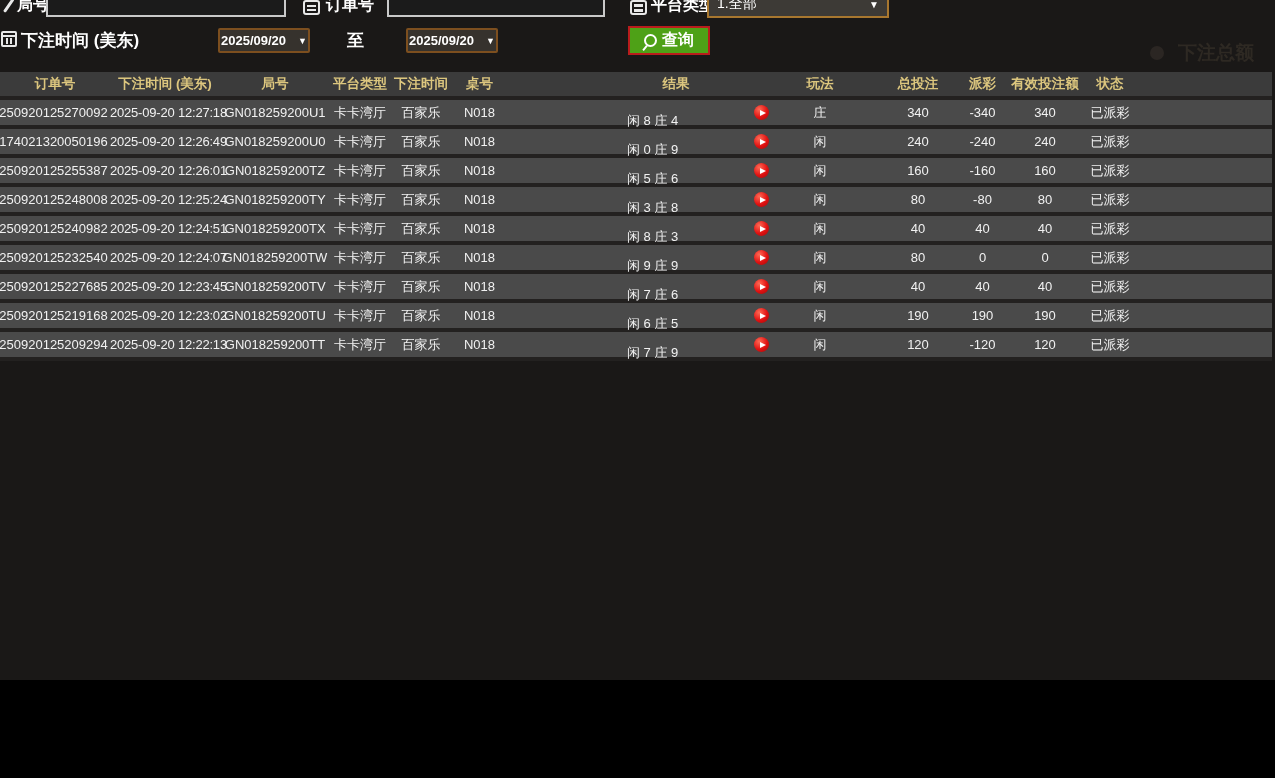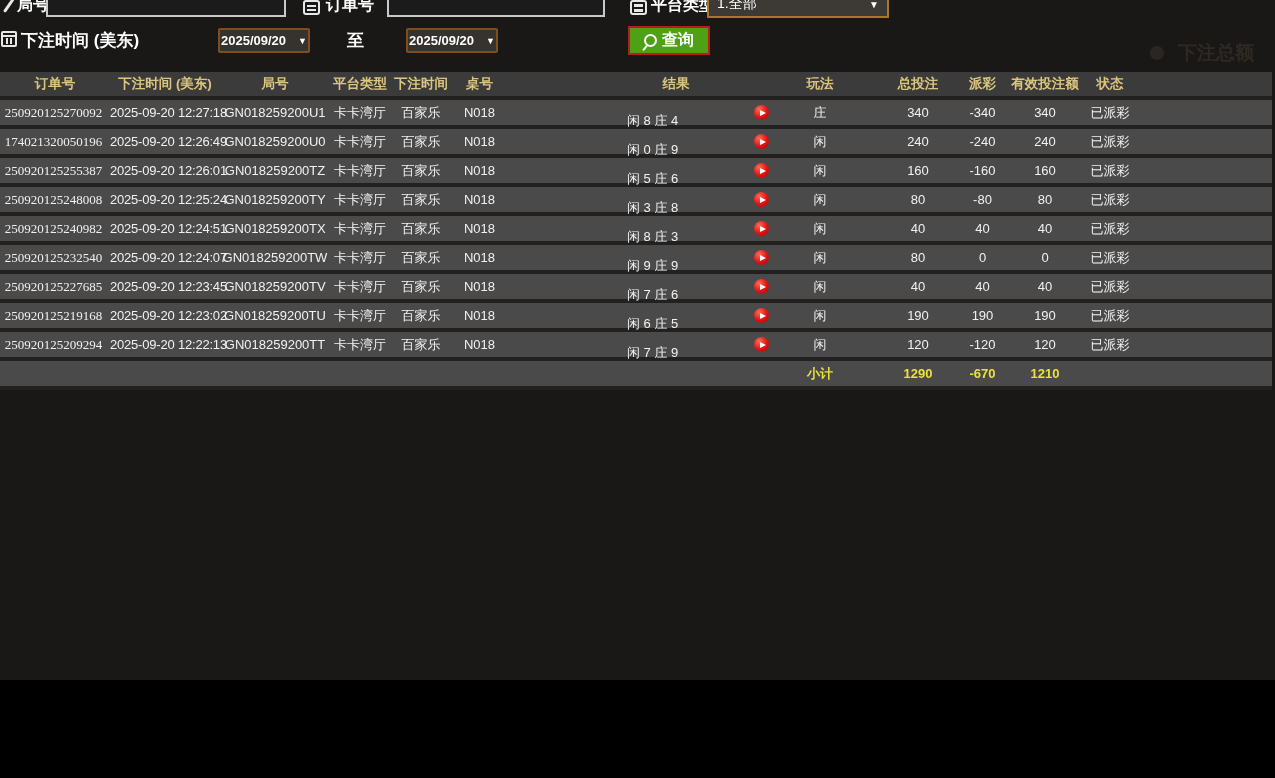--- a/index.html
+++ b/index.html
@@ -43,21 +43,21 @@
   .cal-ico{left:1px;top:31px;width:16px;height:16px;border:2px solid #e8e8e8;border-radius:2px;box-sizing:border-box;}
   .cal-ico::before{content:'';position:absolute;left:0;top:2px;width:12px;height:1.5px;background:#e8e8e8;}
   .cal-ico::after{content:'';position:absolute;left:3px;top:5px;width:1.5px;height:6px;background:#e8e8e8;box-shadow:4px 0 0 #e8e8e8;}
   
   table.bets{position:absolute;left:0;top:72px;width:1272px;border-collapse:collapse;table-layout:fixed;
     font-size:13px;}
   table.bets th{background:#3b3b3b;color:#dcc67e;font-weight:bold;height:24px;
     border-bottom:4px solid #232120;font-size:13.5px;padding:0;text-align:center;}
   table.bets td{background:#4a4a4a;color:#f1f1f1;height:25px;line-height:25px;
     border-bottom:4px solid #232120;padding:0;text-align:center;white-space:nowrap;}
-  td.c-order{text-align:left;padding-left:0;font-family:Liberation Serif, serif;}
+  td.c-order{text-align:left;padding-left:0;}
   td.c-order span{display:inline-block;margin-left:-3px;}
   .c-time{letter-spacing:-0.2px;}
   .c-result{position:relative;}
   .res-text{position:absolute;left:120px;top:8px;width:100px;text-align:left;}
   .play-icon{position:absolute;left:247px;top:5px;width:15px;height:15px;border-radius:50%;
     background:radial-gradient(circle at 35% 30%, #ff6a55, #e01111 55%, #9c0b0b);
     display:flex;align-items:center;justify-content:center;cursor:pointer;}
   .play-tri{width:0;height:0;border-left:6px solid #fff;border-top:3.5px solid transparent;
     border-bottom:3.5px solid transparent;margin-left:2px;}
   .c-playtype,.h-playtype{padding-right:20px !important;}
@@ -346,35 +346,20 @@
       </td>
       <td class="c-playtype">闲</td>
       <td class="c-bet">120</td>
       <td class="c-payout pay-neg">-120</td>
       <td>120</td>
       <td class="c-status">已派彩</td>
       <td></td>
     </tr>
   </tbody>
     <tbody>
-      <tr class="total-row">
-        <td></td>
-          <td></td>
-          <td></td>
-          <td></td>
-          <td></td>
-          <td></td>
-          <td></td>
-        <td class="c-playtype">小计</td>
-        <td class="c-bet">1290</td>
-        <td>-670</td>
-        <td>1210</td>
-        <td></td>
-          <td></td>
-      </tr>
     </tbody>
   </table>
 
   <div class="footer-divider"></div>
   <div class="footer">
     <span class="foot-text" style="left:838px;">每页显示: 20</span>
     <span class="foot-text" style="left:1033px;">共计: 9</span>
     <span class="pg-first"></span>
     <span class="pg-prev"></span>
   </div>

